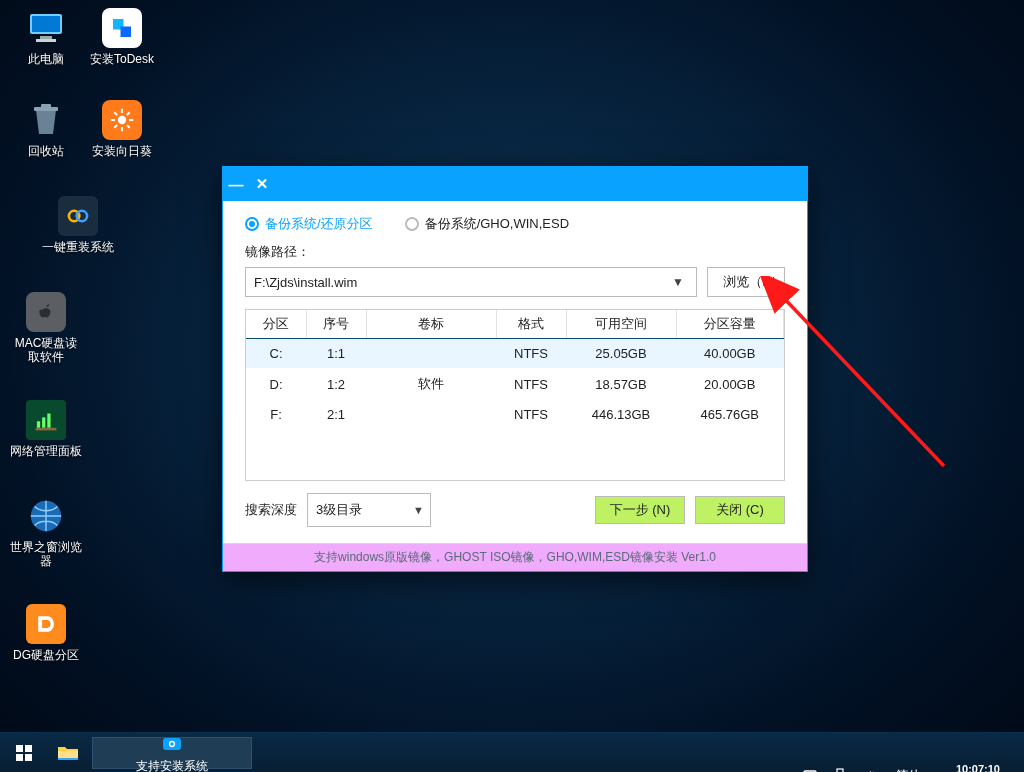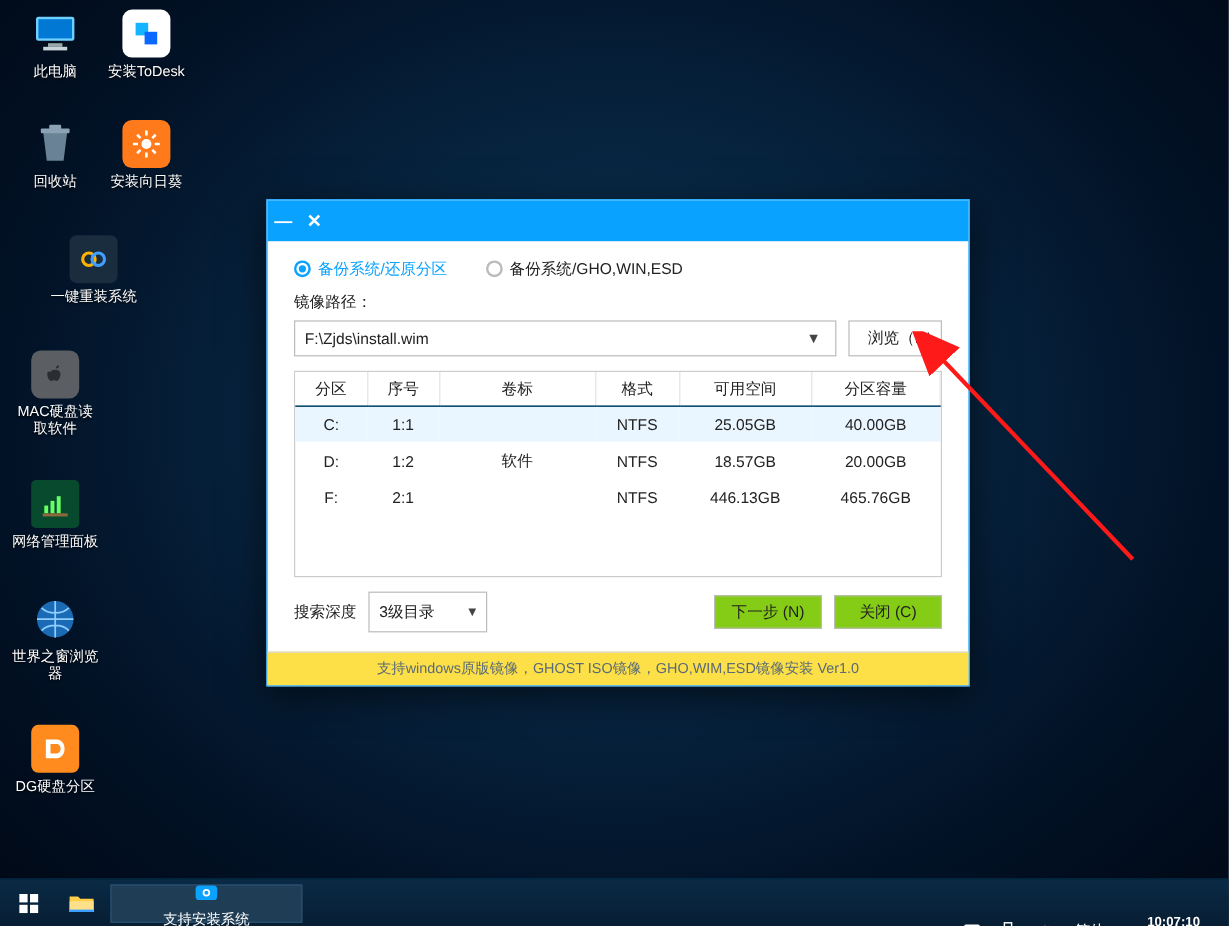--- a/index.html
+++ b/index.html
@@ -52,25 +52,25 @@
 
   .tablewrap { border:1px solid #ccc; height:172px; margin-bottom:12px; overflow:hidden;}
   table { width:100%; border-collapse:collapse; font-size:13px; }
   thead th { background:#fff; border-bottom:1px solid #0c4a6e; border-right:1px solid #e3e3e3; font-weight:normal; padding:5px 4px; text-align:center;}
   tbody td { padding:7px 4px; text-align:center; }
   tbody tr.selrow td { background:#e9f5ff; }
 
   .bottomrow { display:flex; align-items:center; gap:10px; margin-bottom:8px;}
   .bottomrow .spacer { flex:1; }
   .depthlabel { font-size:13px;}
-  .depthsel { width:99px; height:28px; border:1px solid #bbb; display:flex;align-items:center; padding:16px 8px; position:relative; font-size:13px;}
+  .depthsel { width:124px; height:28px; border:1px solid #bbb; display:flex;align-items:center; padding:16px 8px; position:relative; font-size:13px;}
   .depthsel .caret { position:absolute; right:6px; font-size:11px; color:#444;}
-  .act { width:90px; height:28px; border:1px solid #bbb; background:#84cc16; cursor:pointer; font-size:13px; display:flex;align-items:center;justify-content:center;}
-
-  .footerbar { height:28px; background:#fde047; border-top:1px solid #d5d9dc; display:flex; align-items:center; justify-content:center; color:#5a6a76; font-size:12px;}
+  .act { width:90px; height:28px; border:1px solid #bbb; background:#bef264; cursor:pointer; font-size:13px; display:flex;align-items:center;justify-content:center;}
+
+  .footerbar { height:28px; background:#f0abfc; border-top:1px solid #d5d9dc; display:flex; align-items:center; justify-content:center; color:#5a6a76; font-size:12px;}
 
   
   .arrow-svg { position:absolute; left:744px; top:276px; width:220px; height:200px; pointer-events:none; }
 
   
   .taskbar {
     position:absolute; left:0; right:0; bottom:0; height:40px;
     background: linear-gradient(#0a2a45, #071e33);
     display:flex; align-items:center; color:#fff; font-size:12px;
     border-top:1px solid #06324f;

